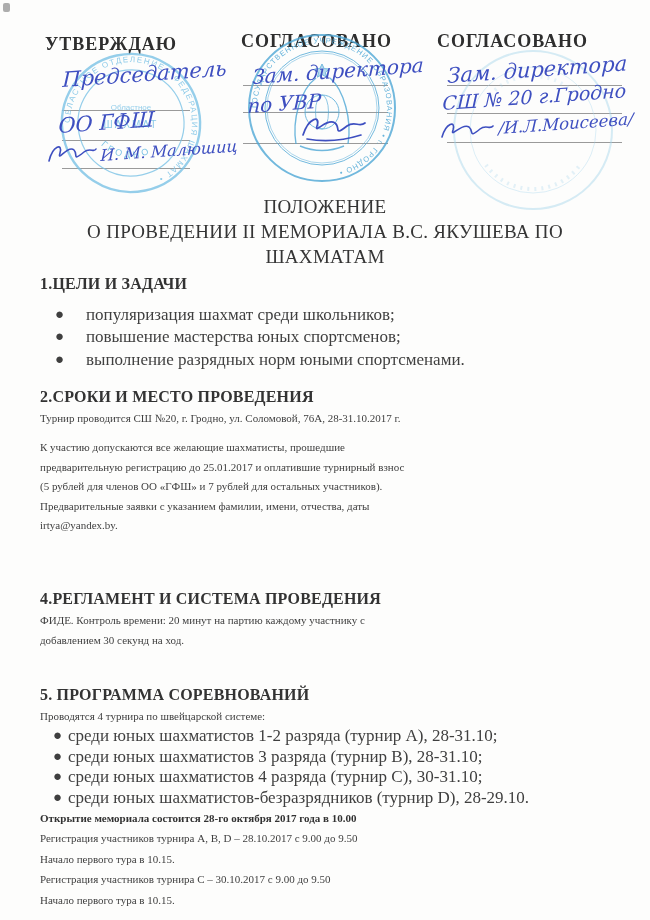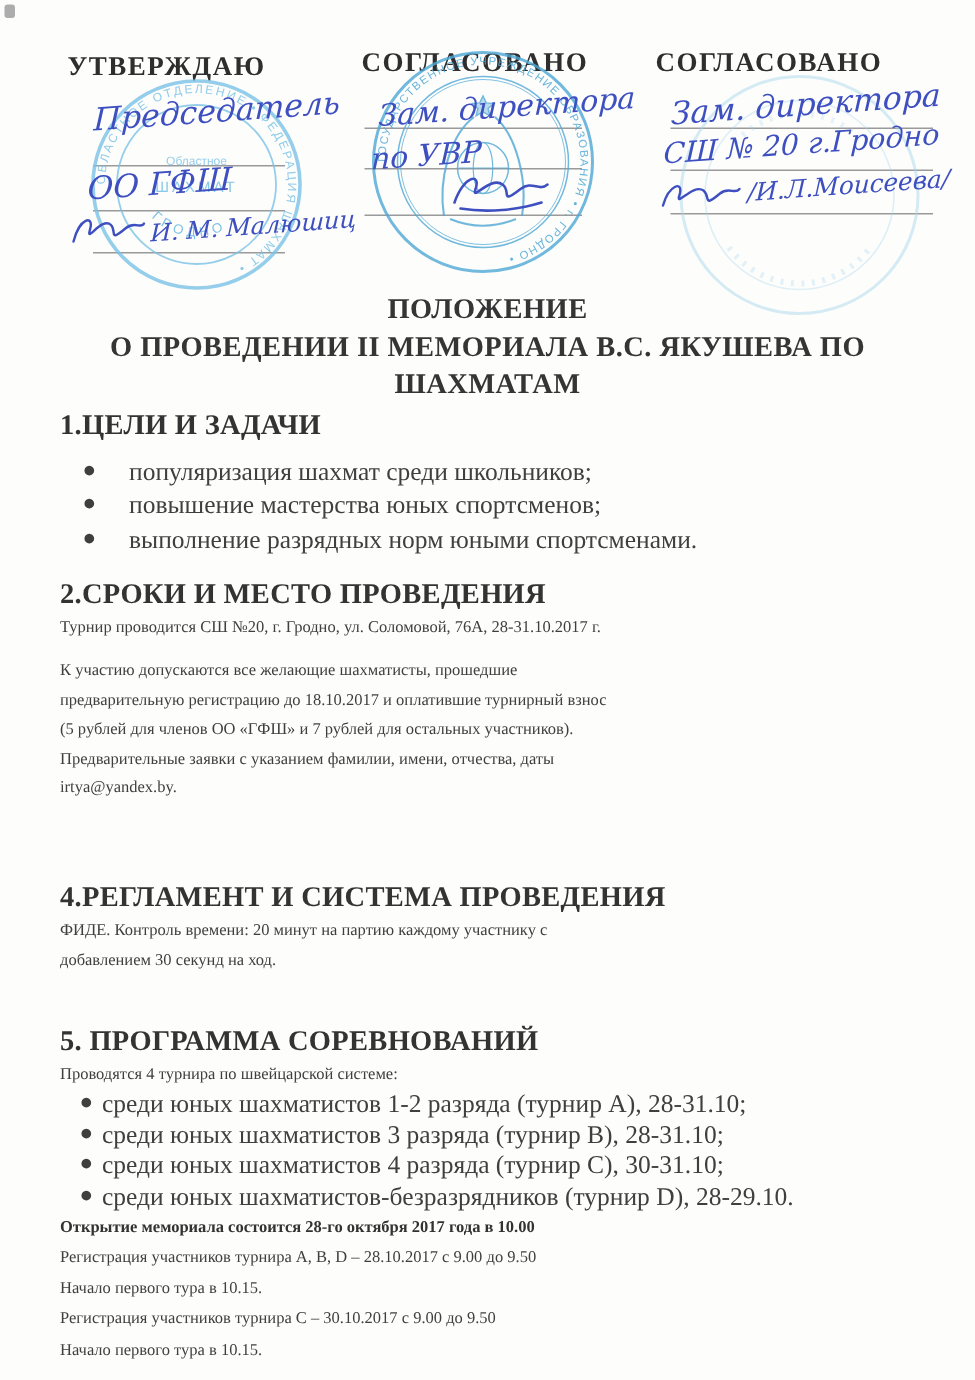--- a/index.html
+++ b/index.html
@@ -26,26 +26,26 @@
     font-style:italic;
     color:#3e4fc0;
     white-space:nowrap;
     transform:rotate(-4deg) skewX(-6deg);
     transform-origin:left bottom;
   }
   .squiggle{position:absolute;z-index:3;}
   
   .title{
     position:absolute;left:0;right:0;top:194px;
-    text-align:center;font-weight:bold;font-size:19px;line-height:25px;
+    text-align:center;font-weight:normal;font-size:19px;line-height:25px;
     color:#353535;letter-spacing:.3px;
   }
   .section{position:absolute;left:40px;right:18px;}
   .section h2{
-    margin:0;font-size:19px;font-weight:bold;color:#333;line-height:22px;letter-spacing:.2px;
+    margin:0;font-size:16px;font-weight:bold;color:#333;line-height:22px;letter-spacing:.2px;
   }
   .bodyline{font-size:11px;}
   .s2 .bodyline,.s4 .bodyline{line-height:20px;}
   .s3 .bodyline{line-height:19.5px;}
   .s5 .bodyline{line-height:20.4px;}
   .bullets{margin:9px 0 0 0;padding:0;list-style:none;}
   .bullets li{position:relative;padding-left:46px;font-size:17px;line-height:22.4px;}
   .s5 .bullets{margin-top:0;}
   .s5 .bullets li{padding-left:28px;line-height:20.4px;}
   .dot{position:absolute;left:15px;top:-1px;font-size:15px;color:#3f3f3f;}
@@ -161,21 +161,21 @@
     </ul>
   </div>
 
   <div class="section s2" style="top:386px;">
     <h2>2.СРОКИ И МЕСТО ПРОВЕДЕНИЯ</h2>
     <div class="bodyline">Турнир проводится СШ №20, г. Гродно, ул. Соломовой, 76А, 28-31.10.2017 г.</div>
   </div>
 
   <div class="section s3" style="top:438px;">
     <div class="bodyline">К участию допускаются все желающие шахматисты, прошедшие</div>
-    <div class="bodyline">предварительную регистрацию до 18.10.2017  и оплатившие турнирный взнос</div>
+    <div class="bodyline">предварительную регистрацию до 25.01.2017  и оплатившие турнирный взнос</div>
     <div class="bodyline">(5 рублей для членов ОО «ГФШ» и 7 рублей для остальных участников).</div>
     <div class="bodyline">Предварительные заявки с указанием фамилии, имени,  отчества, даты</div>
     <div class="bodyline">irtya@yandex.by.</div>
   </div>
 
   <div class="section s4" style="top:588px;">
     <h2>4.РЕГЛАМЕНТ И СИСТЕМА ПРОВЕДЕНИЯ</h2>
     <div class="bodyline">ФИДЕ. Контроль времени: 20 минут на партию каждому участнику с</div>
     <div class="bodyline">добавлением 30 секунд на ход.</div>
   </div>

